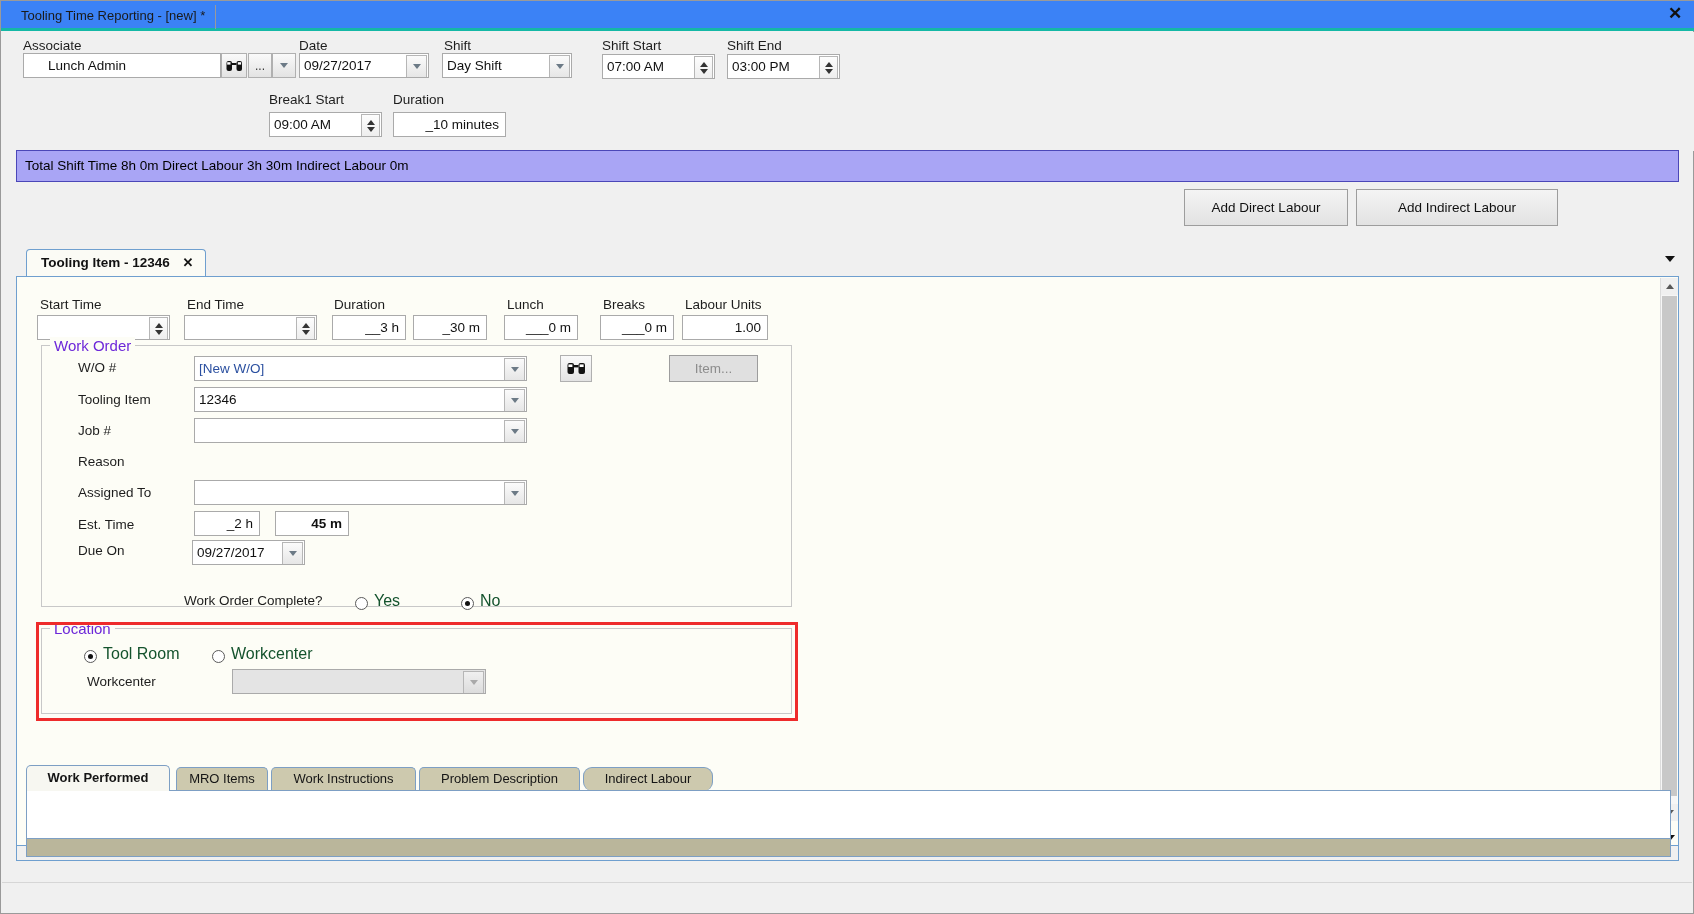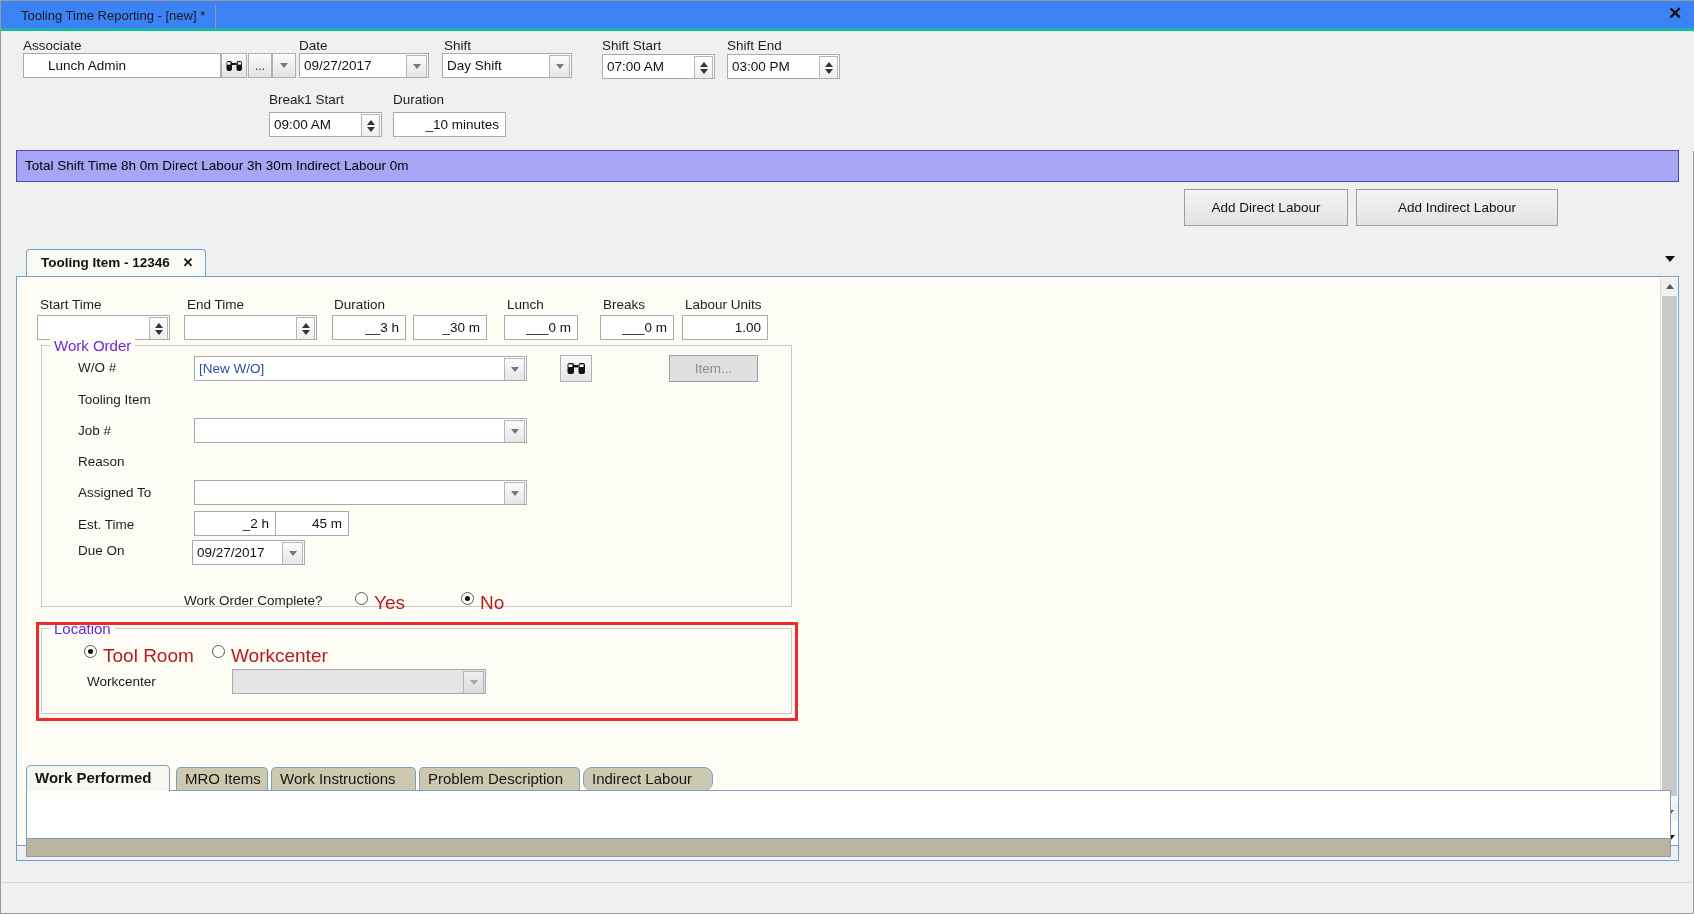--- a/index.html
+++ b/index.html
@@ -183,22 +183,22 @@
   .group > .legend {
     position: absolute; top: -9px; left: 8px;
     background: #fdfdf6;
     padding: 0 4px;
     font-size: 15px; color: #6d28d9;
   }
 
   
   .radio {
     position: absolute;
-    display: flex; align-items: flex-start;
-    font-size: 19px; color: #b91c1c;
+    display: flex; align-items: flex-end;
+    font-size: 16px; color: #14532d;
     white-space: nowrap;
   }
   .radio .dot {
     width: 13px; height: 13px;
     border: 1px solid #5a5a5a;
     border-radius: 50%;
     background: #fff;
     margin-right: 6px;
     display: inline-block;
     position: relative;
@@ -259,22 +259,23 @@
     height: 24px;
   }
   .btab {
     position: absolute; top: 0;
     height: 24px; line-height: 22px;
     background: #cdc9ae;
     border: 1px solid #7d9fc4;
     border-bottom: none;
     border-radius: 5px 5px 0 0;
     padding: 0 8px;
-    font-size: 15px; color: #151515;
+    font-size: 13px; color: #151515;
     white-space: nowrap;
+    text-align: center;
   }
   .btab.active {
     background: #f7f7f1;
     font-weight: bold;
     height: 26px; line-height: 24px;
     top: -2px;
     z-index: 3;
   }
   .bpane {
     position: absolute; left: 25px; top: 789px;
@@ -466,44 +467,50 @@
           <rect x="7" y="3" width="4.5" height="2.4" fill="#111"></rect>
           <rect x="1.4" y="2.4" width="4" height="2.6" fill="#fff"></rect>
           <rect x="12.6" y="2.4" width="4" height="2.6" fill="#fff"></rect>
         </svg>
       </div>
       <div class="btn" style="left:627px; top:9px; width:89px; height:27px; line-height:25px; background:#e0e0e0; color:#8d8d8d;">
         <span>Item...</span>
       </div>
 
       <div class="fld-label" style="left:36px; top:46px;">Tooling Item</div>
+      <div class="txtbox" style="left:152px; top:41px; width:333px;">
+        <span>12346</span>
+        <span class="dd-btn">
+            <i class="chev"></i>
+          </span>
+      </div>
 
       <div class="fld-label" style="left:36px; top:77px;">Job #</div>
       <div class="txtbox" style="left:152px; top:72px; width:333px;">
         <span></span>
         <span class="dd-btn">
             <i class="chev"></i>
           </span>
       </div>
 
       <div class="fld-label" style="left:36px; top:108px;">Reason</div>
 
       <div class="fld-label" style="left:36px; top:139px;">Assigned To</div>
       <div class="txtbox" style="left:152px; top:134px; width:333px;">
         <span></span>
         <span class="dd-btn">
             <i class="chev"></i>
           </span>
       </div>
 
       <div class="fld-label" style="left:36px; top:171px;">Est. Time</div>
-      <div class="txtbox num" style="left:152px; top:165px; width:82px;">
+      <div class="txtbox num" style="left:152px; top:165px; width:66px;">
         <span>_2 h</span>
       </div>
-      <div class="txtbox num" style="left:233px; top:165px; width:74px;">
+      <div class="txtbox num" style="left:233px; top:165px; width:74px;font-weight:bold;">
         <span>45 m</span>
       </div>
 
       <div class="fld-label" style="left:36px; top:197px;">Due On</div>
       <div class="txtbox" style="left:150px; top:194px; width:113px;">
         <span>09/27/2017</span>
         <span class="dd-btn">
             <i class="chev"></i>
           </span>
       </div>

